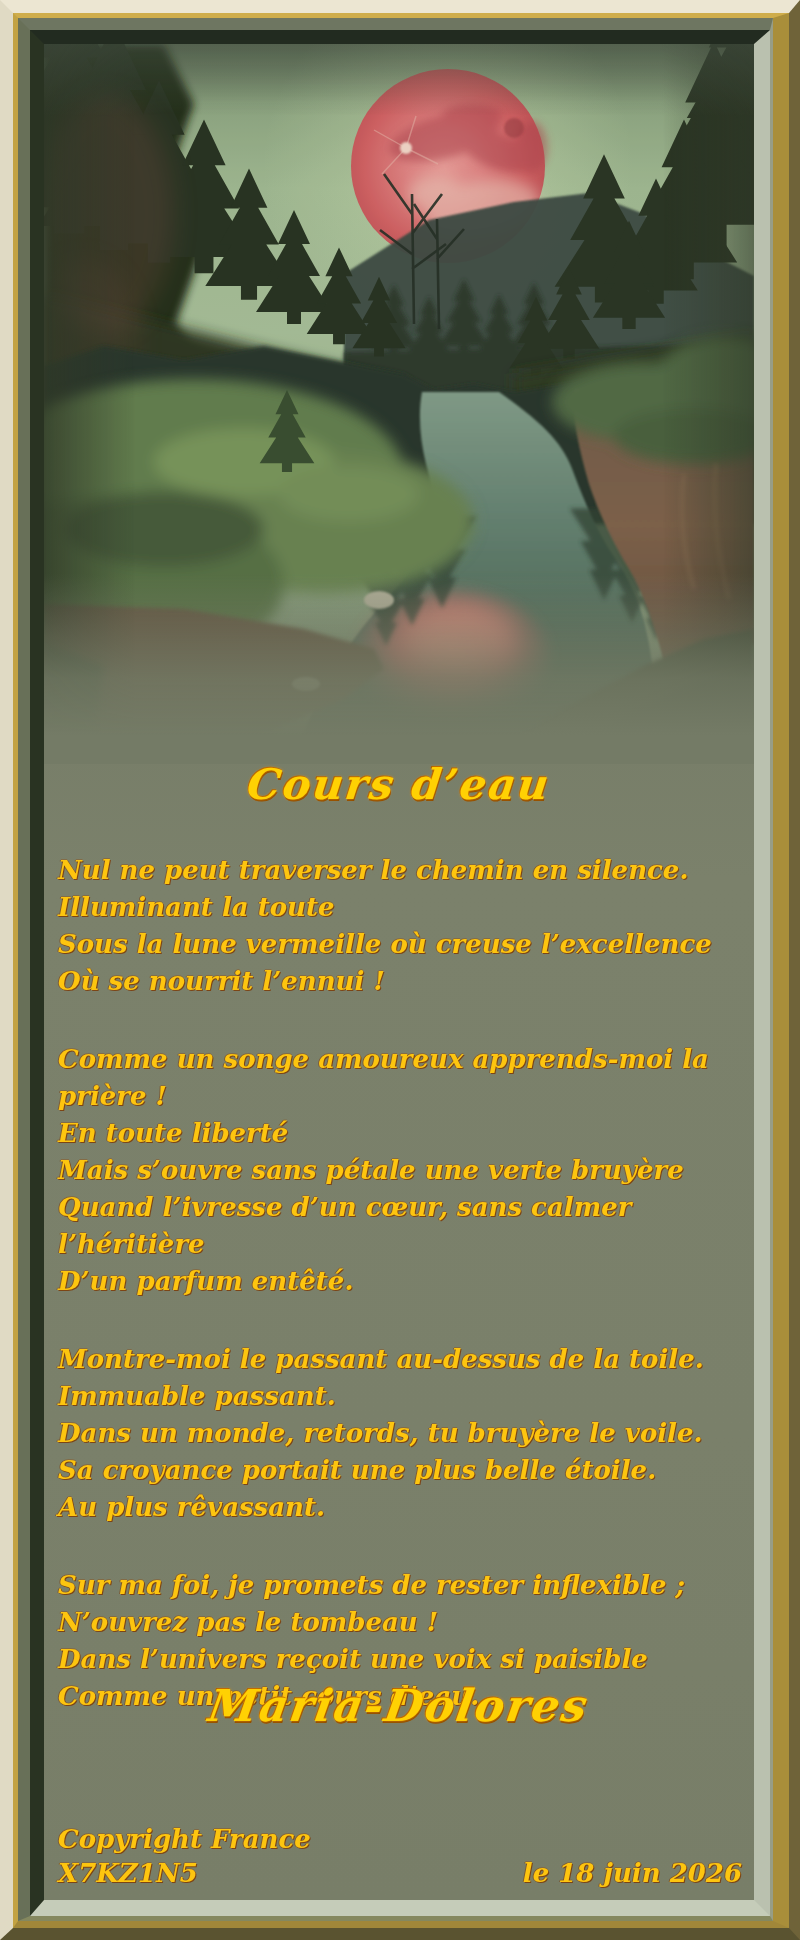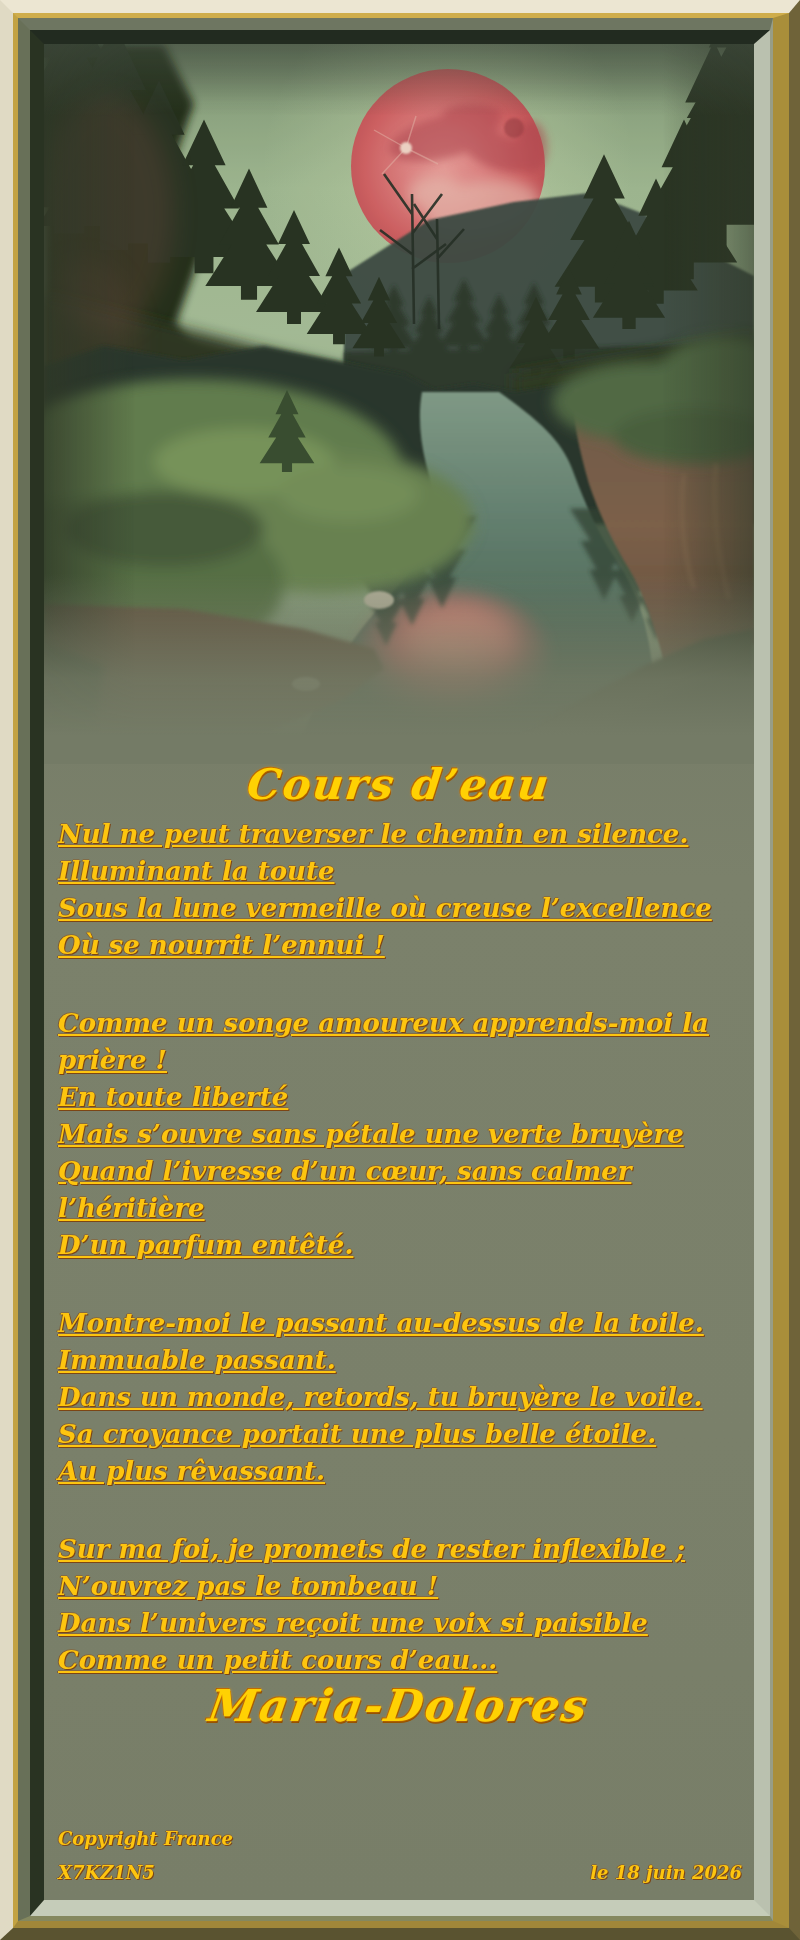--- a/index.html
+++ b/index.html
@@ -30,32 +30,32 @@
     font-family:"DejaVu Serif","Liberation Serif",serif;
     font-style:italic;font-weight:bold;color:#fdc50f;
     text-shadow:1px 1px 0 rgba(125,54,0,.8), -1px 0 0 rgba(125,54,0,.45), 0 -1px 0 rgba(150,70,0,.35);
   }
   .title{
     position:absolute;top:716px;left:0;width:100%;text-align:center;
     font-size:42px;letter-spacing:2px;transform:skewX(-7deg);
     color:#ffd103;
     text-shadow:0 0 3px rgba(255,150,0,.9),1px 2px 0 #8a4a00,-1px -1px 0 #a35a00;
   }
-  .poem{position:absolute;top:772px;left:14px;right:10px;font-size:26px;line-height:37px;text-decoration:underline;}
+  .poem{position:absolute;top:808px;left:14px;right:10px;font-size:26px;line-height:37px;}
   .poem p{margin:0 0 41px 0;}
   .signature{
     position:absolute;top:1636px;left:0;width:100%;text-align:center;
     font-size:44px;letter-spacing:2px;transform:skewX(-9deg);
     color:#ffd103;
     text-shadow:0 0 3px rgba(255,150,0,.9),1px 2px 0 #8a4a00,-1px -1px 0 #a35a00;
   }
   .footer{
     position:absolute;left:14px;right:12px;bottom:10px;
     display:flex;justify-content:space-between;align-items:flex-end;
-    font-size:18px;line-height:34px;
+    font-size:26px;line-height:34px;
   }
 </style>
 </head>
 <body>
 
 <div class="poster">
  <div class="gold">
   <div class="mat">
    <div class="inner">
 

